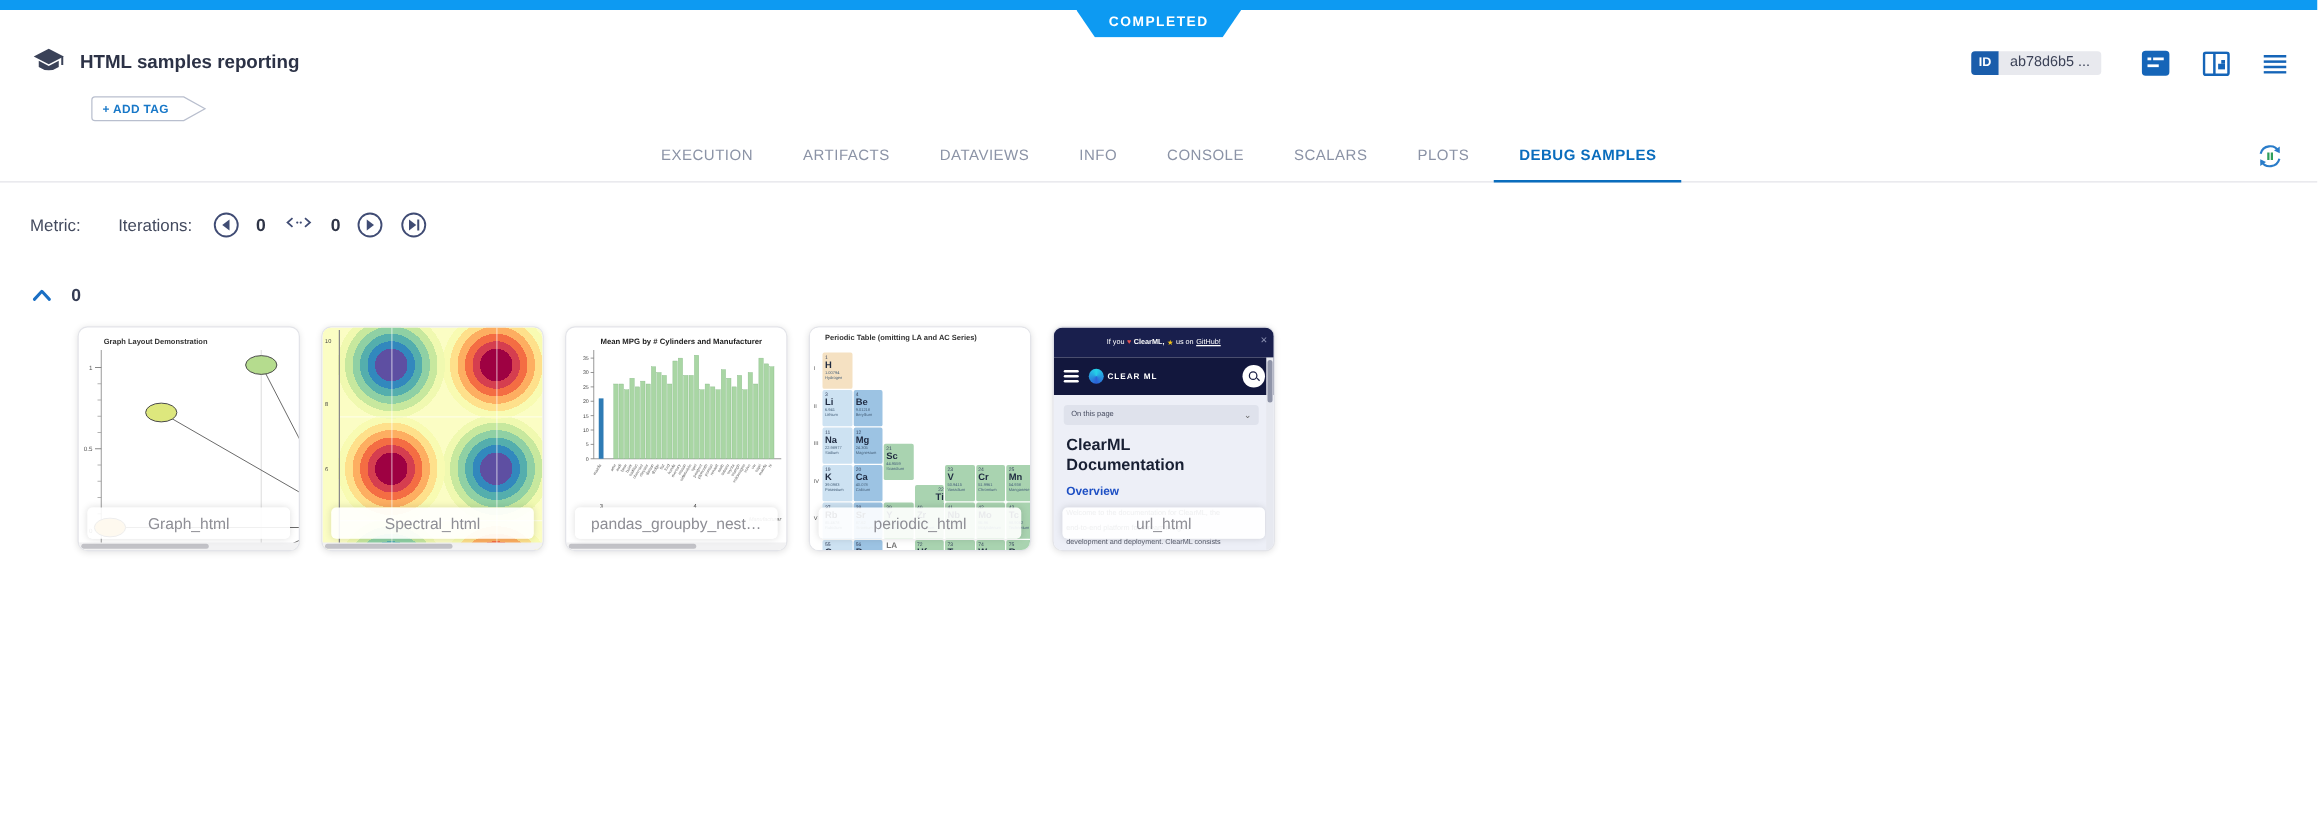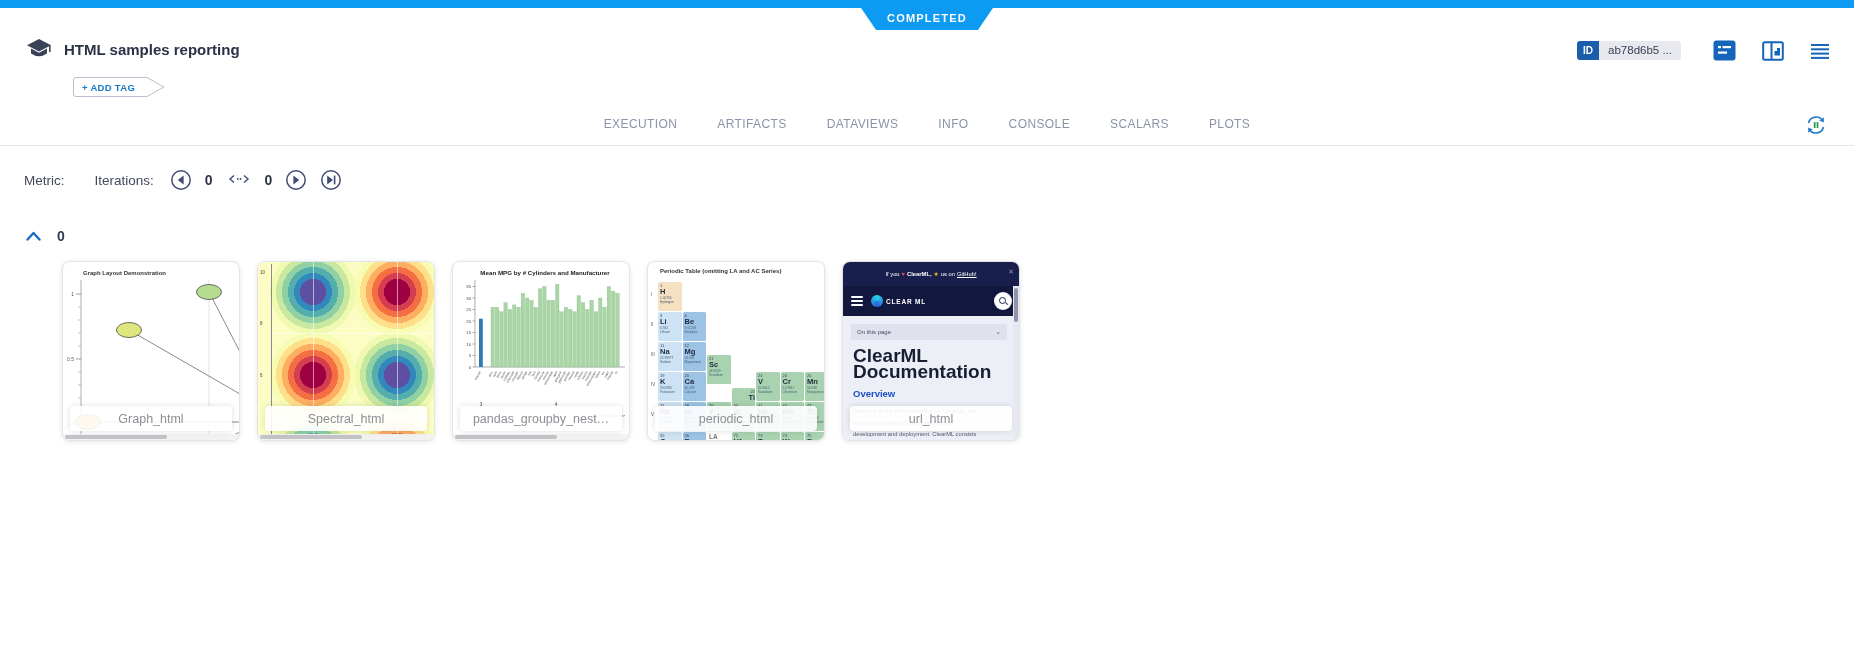--- a/index.html
+++ b/index.html
@@ -103,21 +103,21 @@
   .burger i{display:block;height:1.6px;background:#fff;border-radius:1px}
   .url-logo{display:flex;align-items:center;gap:3px;margin-left:8px}
   .url-logo .swirl{width:12px;height:12px;border-radius:50%;background:conic-gradient(#24d3e8,#2b61d8,#24d3e8)}
   .url-logo .ltxt{font-size:6.5px;font-weight:bold;color:#fff;letter-spacing:.8px}
   .url-search{position:absolute;right:7px;top:6px;width:18px;height:18px;border-radius:50%;background:#fff}
   .url-search:after{content:"";position:absolute;left:5px;top:5px;width:5px;height:5px;border:1.2px solid #1a2046;border-radius:50%}
   .url-search:before{content:"";position:absolute;left:10.5px;top:10.5px;width:3px;height:1.3px;background:#1a2046;transform:rotate(45deg)}
   .url-pill{position:absolute;left:8px;top:62px;width:156px;height:16px;background:#dfe2ec;border-radius:3px;
     display:flex;align-items:center;justify-content:space-between;padding:0 6px;font-size:6px;color:#454a5e;cursor:pointer}
   .url-pill .pchev{font-size:7px;color:#666}
-  .url-heading{position:absolute;left:10px;top:86px;font-size:19px;font-weight:bold;color:#181f33;line-height:16px}
+  .url-heading{position:absolute;left:10px;top:86px;font-size:13px;font-weight:bold;color:#181f33;line-height:16px}
   .url-overview{position:absolute;left:10px;top:126px;font-size:9.5px;font-weight:bold;color:#1d4fc4}
   .url-body{position:absolute;left:10px;top:144px;right:10px;font-size:5.8px;color:#565b6b;line-height:11.5px}
   .vtrack{position:absolute;right:0;top:24px;bottom:0;width:6px;background:#e7e9f0;z-index:6}
   .vthumb{position:absolute;right:1px;top:2px;width:4px;height:34px;background:#8f94a8;border-radius:2px}
 
   .mini-svg{position:absolute;left:0;top:0}
   svg text{font-family:"Liberation Sans",sans-serif}
 </style>
 </head>
 <body>
@@ -176,20 +176,21 @@
 
 <div class="tab-bar-wrap">
   <div class="tab-bar">
       <div class="tab">EXECUTION</div>
       <div class="tab">ARTIFACTS</div>
       <div class="tab">DATAVIEWS</div>
       <div class="tab">INFO</div>
       <div class="tab">CONSOLE</div>
       <div class="tab">SCALARS</div>
       <div class="tab">PLOTS</div>
+      <div class="tab tab-active">DEBUG SAMPLES</div>
     </div>
   <span class="refresh-wrap">
     <svg width="24" height="24" viewBox="0 0 24 24">
       <path d="M4.5 10 A 7.8 7.8 0 0 1 19 8.2" fill="none" stroke="#2a7cc9" stroke-width="1.7"></path>
       <polygon points="19.8,4.2 19.8,9.6 15.2,7.4" fill="#2a7cc9"></polygon>
       <path d="M19.5 14 A 7.8 7.8 0 0 1 5 15.8" fill="none" stroke="#2a7cc9" stroke-width="1.7"></path>
       <polygon points="4.2,19.8 4.2,14.4 8.8,16.6" fill="#2a7cc9"></polygon>
       <rect x="9.8" y="9" width="1.8" height="6" fill="#2e9e5b"></rect>
       <rect x="12.6" y="9" width="1.8" height="6" fill="#2e9e5b"></rect>
     </svg>

